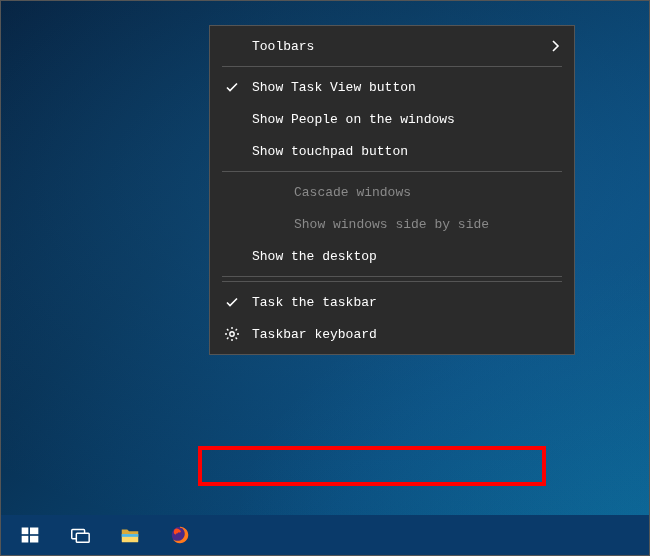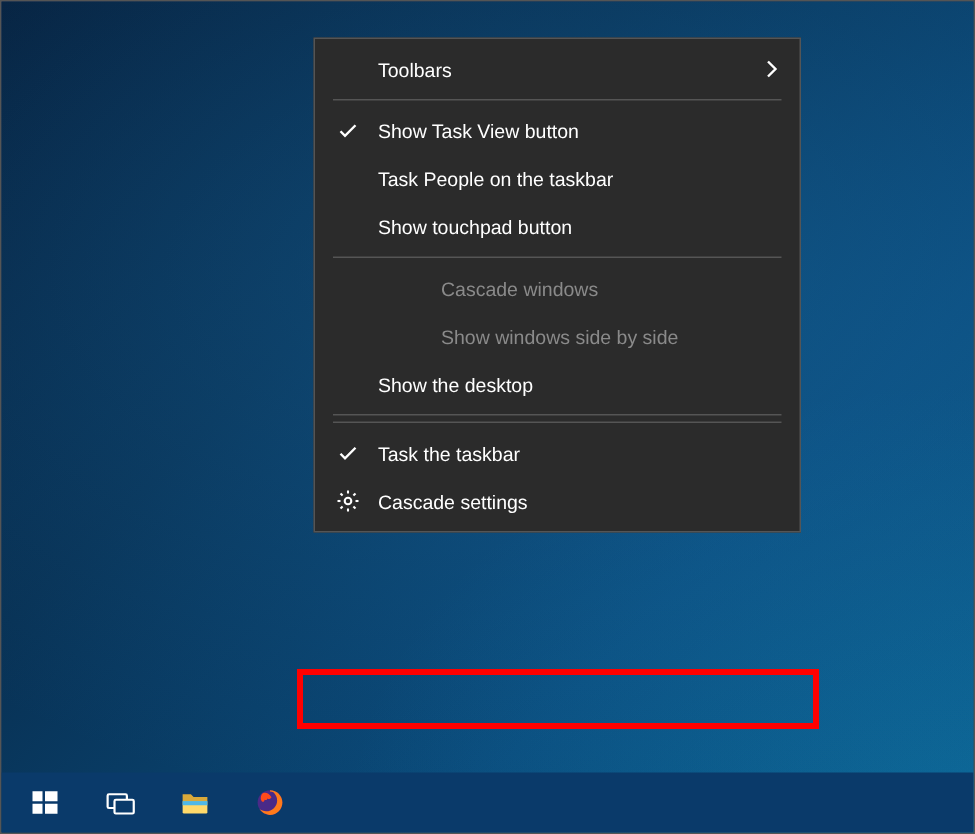--- a/index.html
+++ b/index.html
@@ -27,24 +27,25 @@
   }
   .tb-item {
     width: 46px; height: 40px;
     display: flex; align-items: center; justify-content: center;
   }
   .tb-item .ico { width: 22px; height: 22px; display:flex; align-items:center; justify-content:center; }
   
   .context-menu {
     position: absolute;
     left: 208px; top: 24px;
-    width: 325px;
+    width: 366px;
     background: #2b2b2b;
     border: 1px solid #555;
     padding: 4px 0 4px 0;
+    font-family: Liberation Mono, monospace;
   }
   .cm-item {
     position: relative;
     height: 32px;
     display: flex; align-items: center;
     color: #ffffff;
     font-size: 13px;
     padding-left: 42px;
     padding-right: 28px;
     white-space: nowrap;
@@ -91,21 +92,21 @@
         </svg></span>
     </div>
     <div class="cm-sep"></div>
     <div class="cm-item checked">
       <span class="cm-check"><svg viewBox="0 0 16 16" width="16" height="16">
           <path d="M3 8.5l3 3 7-7" fill="none" stroke="#fff" stroke-width="1.6"></path>
         </svg></span>
       <span>Show Task View button</span>
     </div>
     <div class="cm-item">
-      <span>Task People on the taskbar</span>
+      <span>Show People on the windows</span>
     </div>
     <div class="cm-item">
       <span>Show touchpad button</span>
     </div>
     <div class="cm-sep"></div>
     <div class="cm-item disabled">
       <span>Cascade windows</span>
     </div>
     <div class="cm-item disabled">
       <span>Show windows side by side</span>
@@ -128,21 +129,21 @@
             <line x1="8" y1="1" x2="8" y2="3"></line>
             <line x1="8" y1="13" x2="8" y2="15"></line>
             <line x1="1" y1="8" x2="3" y2="8"></line>
             <line x1="13" y1="8" x2="15" y2="8"></line>
             <line x1="3" y1="3" x2="4.4" y2="4.4"></line>
             <line x1="11.6" y1="11.6" x2="13" y2="13"></line>
             <line x1="3" y1="13" x2="4.4" y2="11.6"></line>
             <line x1="11.6" y1="4.4" x2="13" y2="3"></line>
           </g>
         </svg></span>
-      <span>Cascade settings</span>
+      <span>Taskbar keyboard</span>
     </div>
   </div>
 
 <div class="highlight-box" id="hl" style="left: 197px; top: 445px; width: 348px; height: 40px;"></div>
 
 <div class="taskbar">
   <div class="tb-item">
     <span class="ico">
       <svg viewBox="0 0 24 24" width="20" height="20">
           <g fill="#ffffff">

